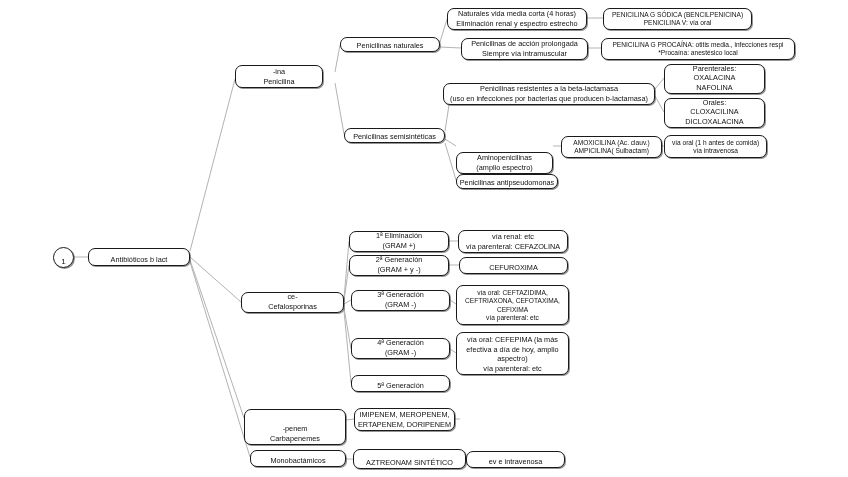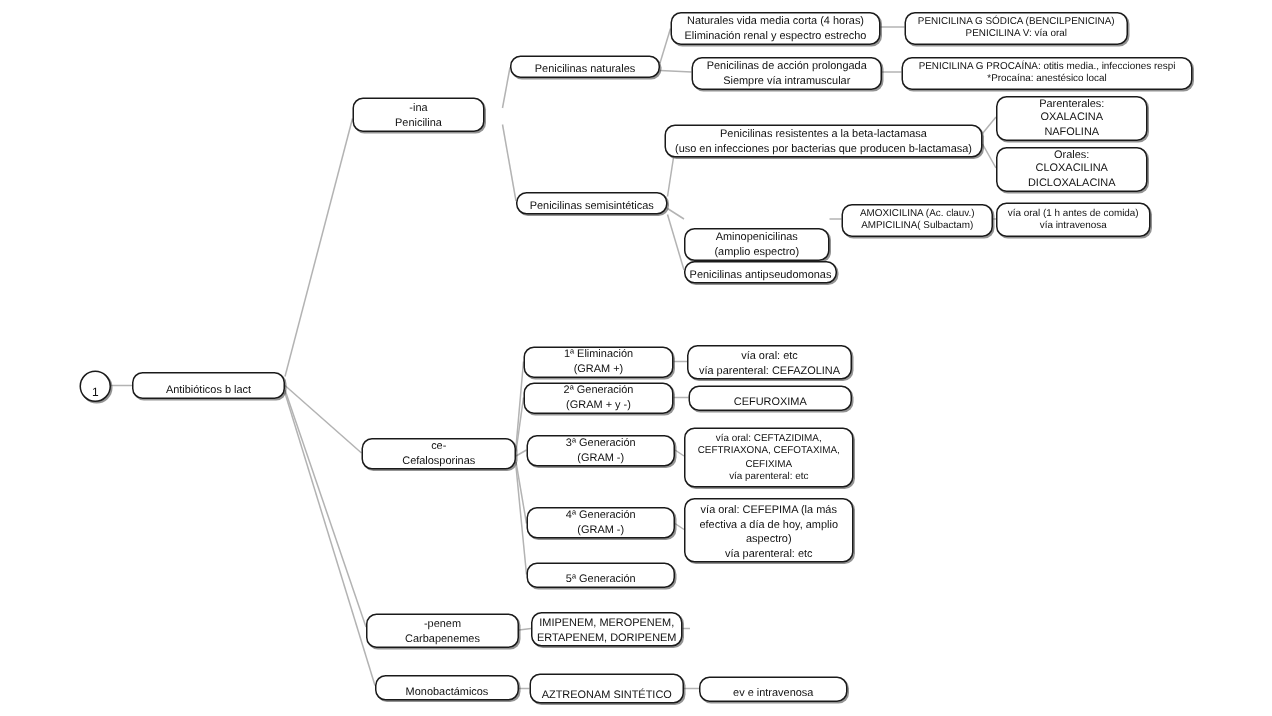--- a/index.html
+++ b/index.html
@@ -141,21 +141,21 @@
     <div>ce-</div>
     <div>Cefalosporinas</div>
   </div>
 
   <div class="node" style="left:349px;top:231px;width:100px;height:21px">
     <div>1ª Eliminación</div>
     <div>(GRAM +)</div>
   </div>
 
   <div class="node" style="left:458px;top:230px;width:110px;height:23px">
-    <div>vía oral: etc</div>
+    <div>vía renal: etc</div>
     <div>vía parenteral: CEFAZOLINA</div>
   </div>
 
   <div class="node" style="left:349px;top:255px;width:100px;height:21px">
     <div>2ª Generación</div>
     <div>(GRAM + y -)</div>
   </div>
 
   <div class="node" style="left:459px;top:257px;width:109px;height:17px">
     <div>CEFUROXIMA</div>
@@ -182,36 +182,36 @@
     <div>vía oral: CEFEPIMA (la más</div>
     <div>efectiva a día de hoy, amplio</div>
     <div>aspectro)</div>
     <div>vía parenteral: etc</div>
   </div>
 
   <div class="node" style="left:351px;top:375px;width:99px;height:17px">
     <div>5ª Generación</div>
   </div>
 
-  <div class="node" style="left:244px;top:409px;width:102px;height:23px">
+  <div class="node" style="left:244px;top:409px;width:102px;height:36px">
     <div>-penem</div>
     <div>Carbapenemes</div>
   </div>
 
   <div class="node" style="left:354px;top:408px;width:101px;height:23px">
     <div>IMIPENEM, MEROPENEM,</div>
     <div>ERTAPENEM, DORIPENEM</div>
   </div>
 
 
   <div class="node" style="left:250px;top:450px;width:96px;height:17px">
     <div>Monobactámicos</div>
   </div>
 
-  <div class="node" style="left:353px;top:449px;width:103px;height:20px">
+  <div class="node" style="left:353px;top:449px;width:113px;height:20px">
     <div>AZTREONAM SINTÉTICO</div>
   </div>
 
   <div class="node" style="left:466px;top:451px;width:99px;height:17px">
     <div>ev e intravenosa</div>
   </div>
 
 </div>
 
 </body></html>

